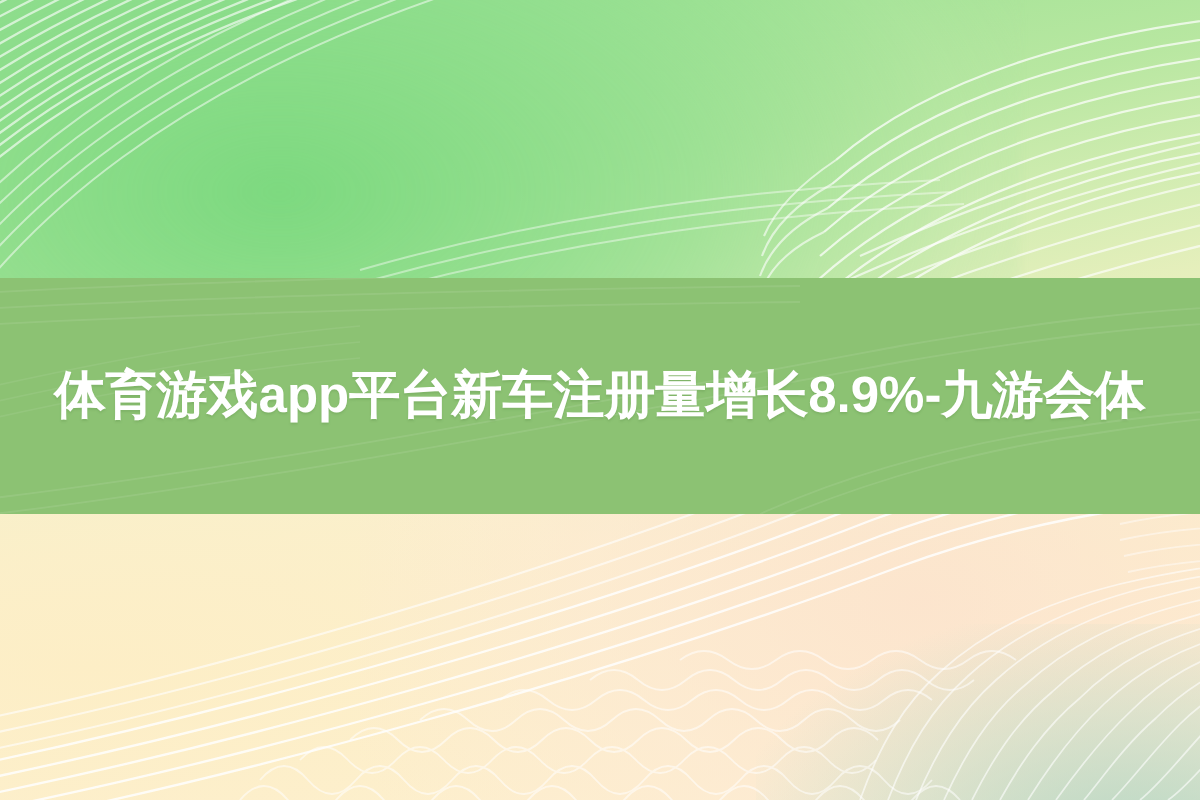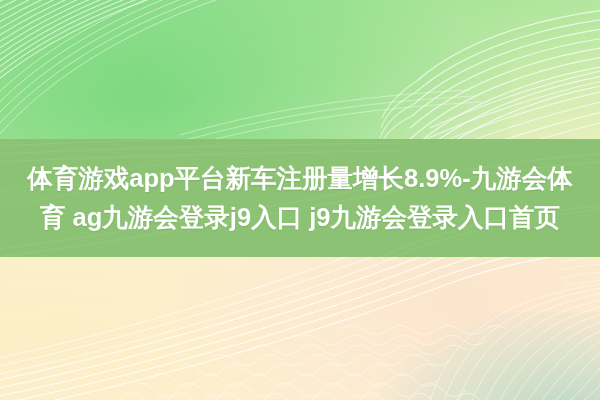--- a/index.html
+++ b/index.html
@@ -281,17 +281,16 @@
         <g fill="none" stroke="#ffffff" stroke-width="0.8" opacity="0.14">
           <path d="M -30 60 C 40 44, 110 30, 180 24"></path>
           <path d="M -30 68 C 40 52, 110 38, 180 32"></path>
           <path d="M -30 76 C 40 60, 110 46, 180 40"></path>
         </g>
       </svg>
     </div>
 
     <div class="band-title">
       <span class="line">体育游戏app平台新车注册量增长8.9%-九游会体</span>
-      <span class="line">育 ag九游会登录j9入口 j9九游会登录入口首页</span>
     </div>
   </div>
 
 </div>
 
 </body></html>

